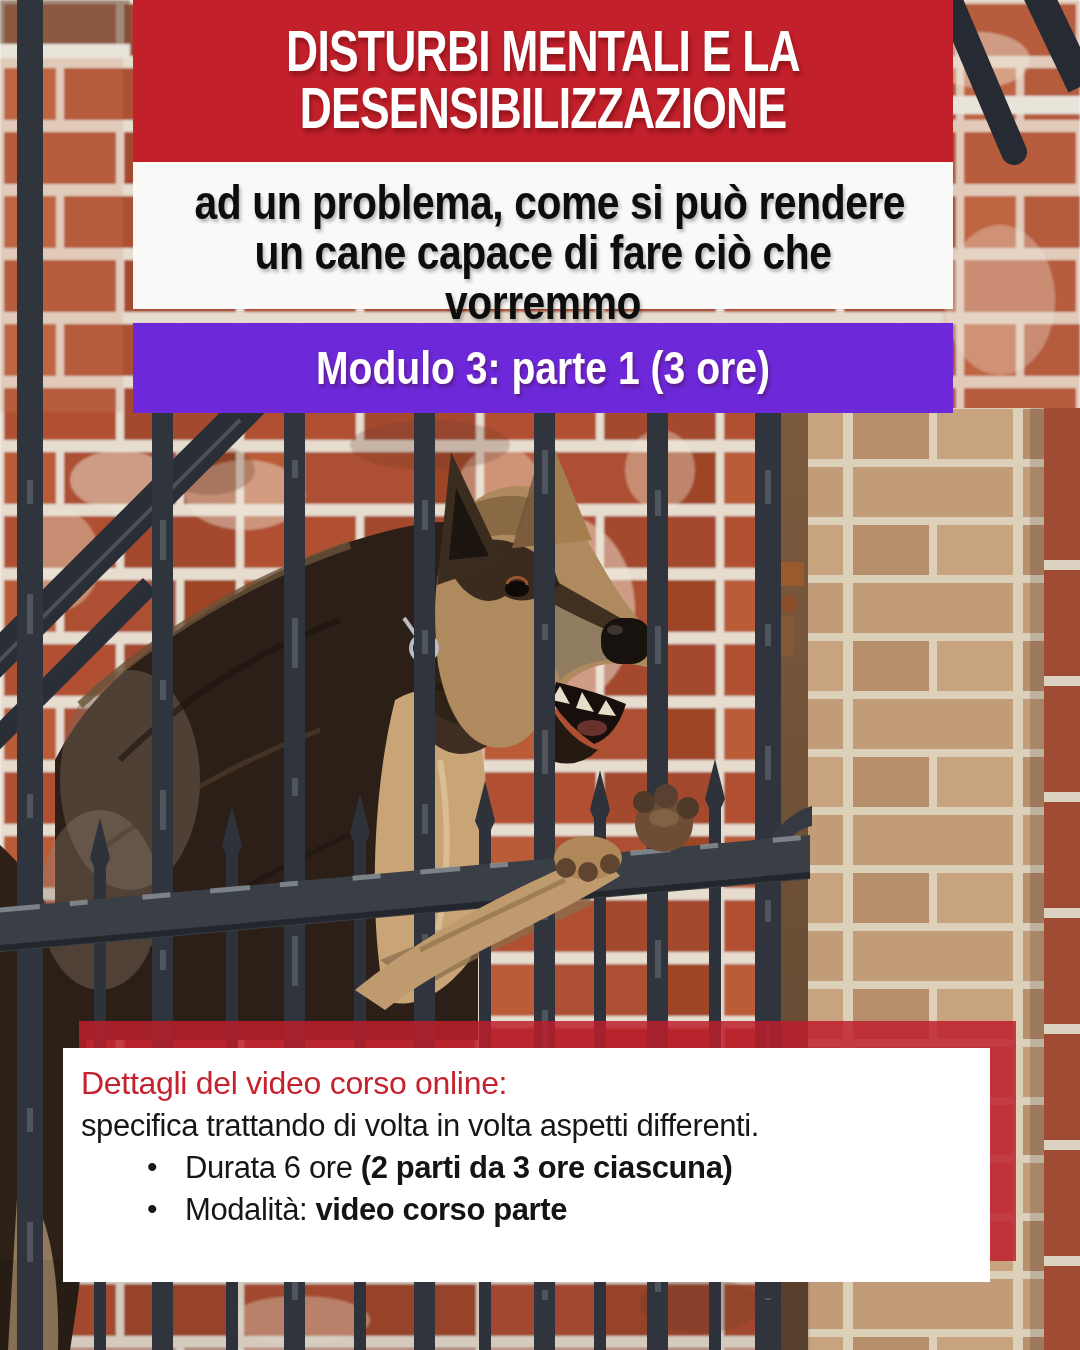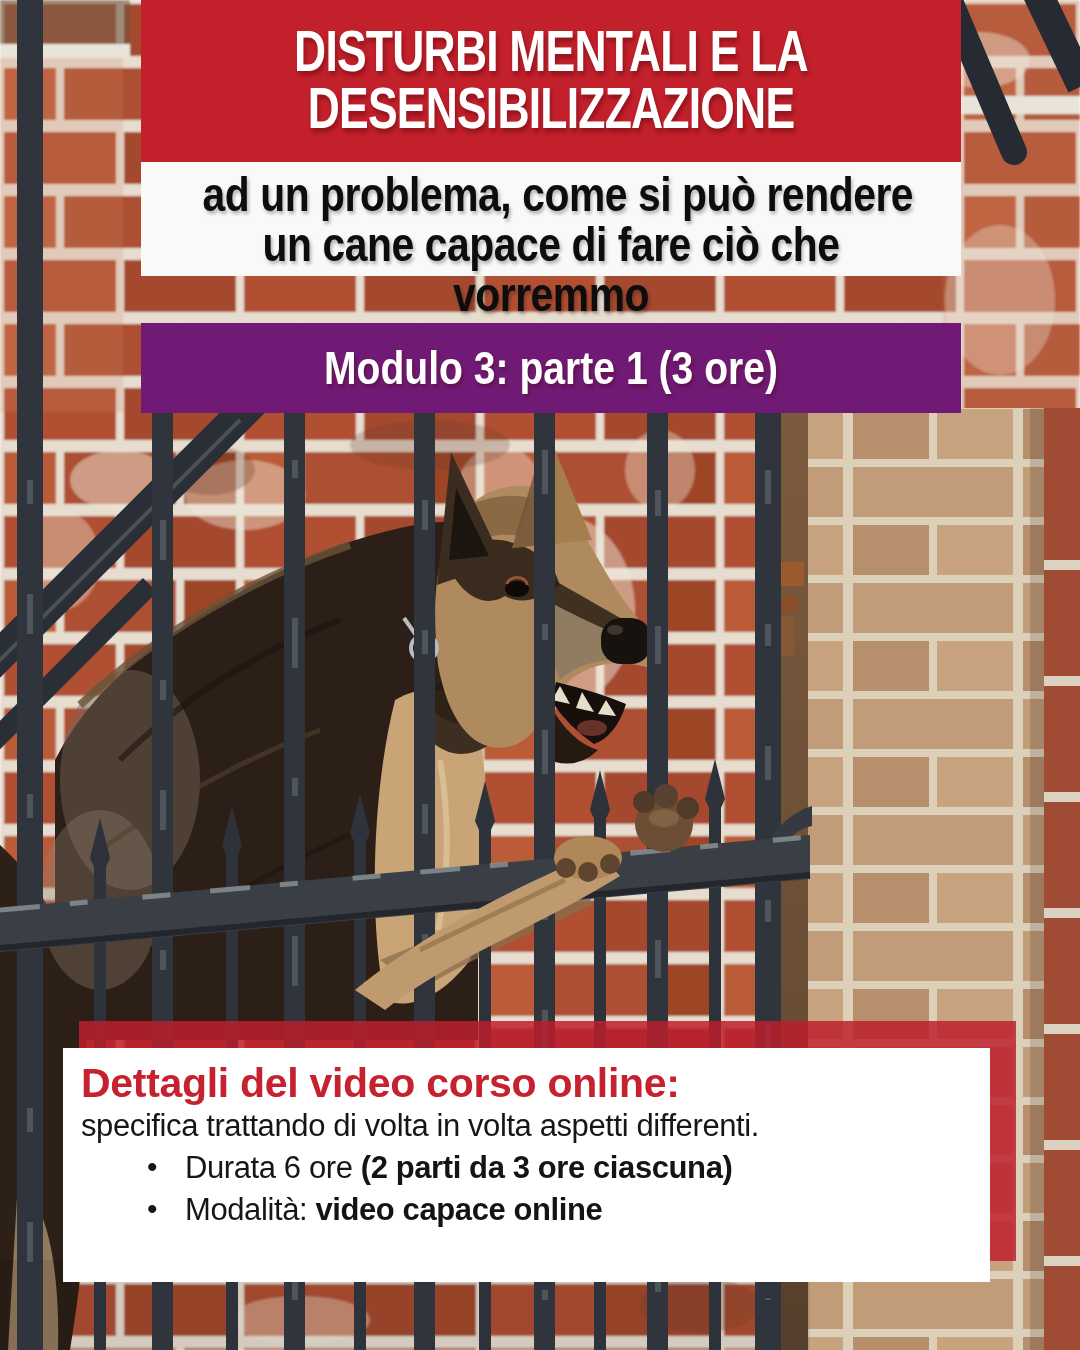--- a/index.html
+++ b/index.html
@@ -1,38 +1,38 @@
 <!DOCTYPE html>
 <html><head>
 <meta charset="utf-8">
 <style>
   html,body{margin:0;padding:0}
   body{
     width:1080px;height:1350px;position:relative;overflow:hidden;
     background:#ffffff;font-family:"Liberation Sans",sans-serif;
   }
   .photo{position:absolute;left:0;top:0;width:1080px;height:1350px}
-  .banner{position:absolute;left:141px;width:820px;text-align:center;box-sizing:border-box}
+  .banner{position:absolute;left:133px;width:820px;text-align:center;box-sizing:border-box}
   .banner .ln{white-space:nowrap;font-weight:bold}
   .b1{top:0;height:162px;background:#c2202b;color:#ffffff;padding-top:23px}
   .b1 .ln{font-size:57px;line-height:57px;letter-spacing:-1px;
           transform:scaleX(.78);transform-origin:50% 50%;
           text-shadow:2px 4px 5px rgba(70,0,0,.4)}
-  .b2{top:162px;height:114px;background:#fbf9f7;color:#0d0d0d;padding-top:8px}
+  .b2{top:162px;height:147px;background:#fbf9f7;color:#0d0d0d;padding-top:16px}
   .b2 .ln{font-size:48px;line-height:50px;letter-spacing:-.5px;
           transform:scaleX(.85);transform-origin:50% 50%;
           text-shadow:2px 3px 4px rgba(0,0,0,.28)}
   .b3{top:323px;height:90px;background:#c2202b;color:#ffffff}
   .b3 .ln{font-size:46px;line-height:90px;transform:scaleX(.85);transform-origin:50% 50%;
           text-shadow:2px 3px 4px rgba(70,0,0,.35)}
   .band{position:absolute;left:79px;top:1021px;width:937px;height:240px;
         background:rgba(190,30,44,.84)}
   .card{position:absolute;left:63px;top:1048px;width:927px;height:234px;
         background:#ffffff;box-sizing:border-box;padding:13px 18px 0 18px;color:#161616}
-  .card .heading{font-size:41px;font-weight:bold;color:#c6212e;line-height:44px;letter-spacing:-.3px}
+  .card .heading{font-size:32px;font-weight:normal;color:#c6212e;line-height:44px;letter-spacing:-.3px}
   .card .line{font-size:31px;line-height:42px;letter-spacing:-.4px}
   .card ul{margin:0;padding:0;list-style:none}
   .card li{position:relative;font-size:31px;line-height:42px;padding-left:104px;letter-spacing:-.4px}
   .card li .dot{position:absolute;left:66px;top:-1px;font-size:30px}
   .card li .b{font-weight:normal}
   .card li .rest{font-weight:bold;color:#141414}
 </style>
 </head>
 <body>
 
@@ -217,32 +217,32 @@
   <div class="ln">DISTURBI MENTALI E LA</div>
   <div class="ln">DESENSIBILIZZAZIONE</div>
 </div>
 
 <div class="banner b2" style="background-color: rgb(251, 249, 247);">
   <div class="ln">ad un problema, come si può rendere</div>
   <div class="ln">un cane capace di fare ciò che</div>
   <div class="ln">vorremmo</div>
 </div>
 
-<div class="banner b3" style="background-color: #701a75;">
+<div class="banner b3" style="background-color: #6d28d9;">
   <div class="ln">Modulo 3: parte 1 (3 ore)</div>
 </div>
 
 <div class="band" style="background-color: rgba(190, 30, 44, 0.84);"></div>
 
 <div class="card">
   <div class="heading" style="color: rgb(198, 33, 46);">Dettagli del video corso online:</div>
   <div class="line">specifica trattando di volta in volta aspetti differenti.</div>
   <ul>
     <li>
       <span class="dot">•</span>
       <span class="b">Durata 6 ore</span><span class="rest"> (2 parti da 3 ore ciascuna)</span>
     </li>
     <li>
       <span class="dot">•</span>
-      <span class="b">Modalità:</span><span class="rest"> video capace online</span>
+      <span class="b">Modalità:</span><span class="rest"> video corso parte</span>
     </li>
   </ul>
 </div>
 
 </body></html>

